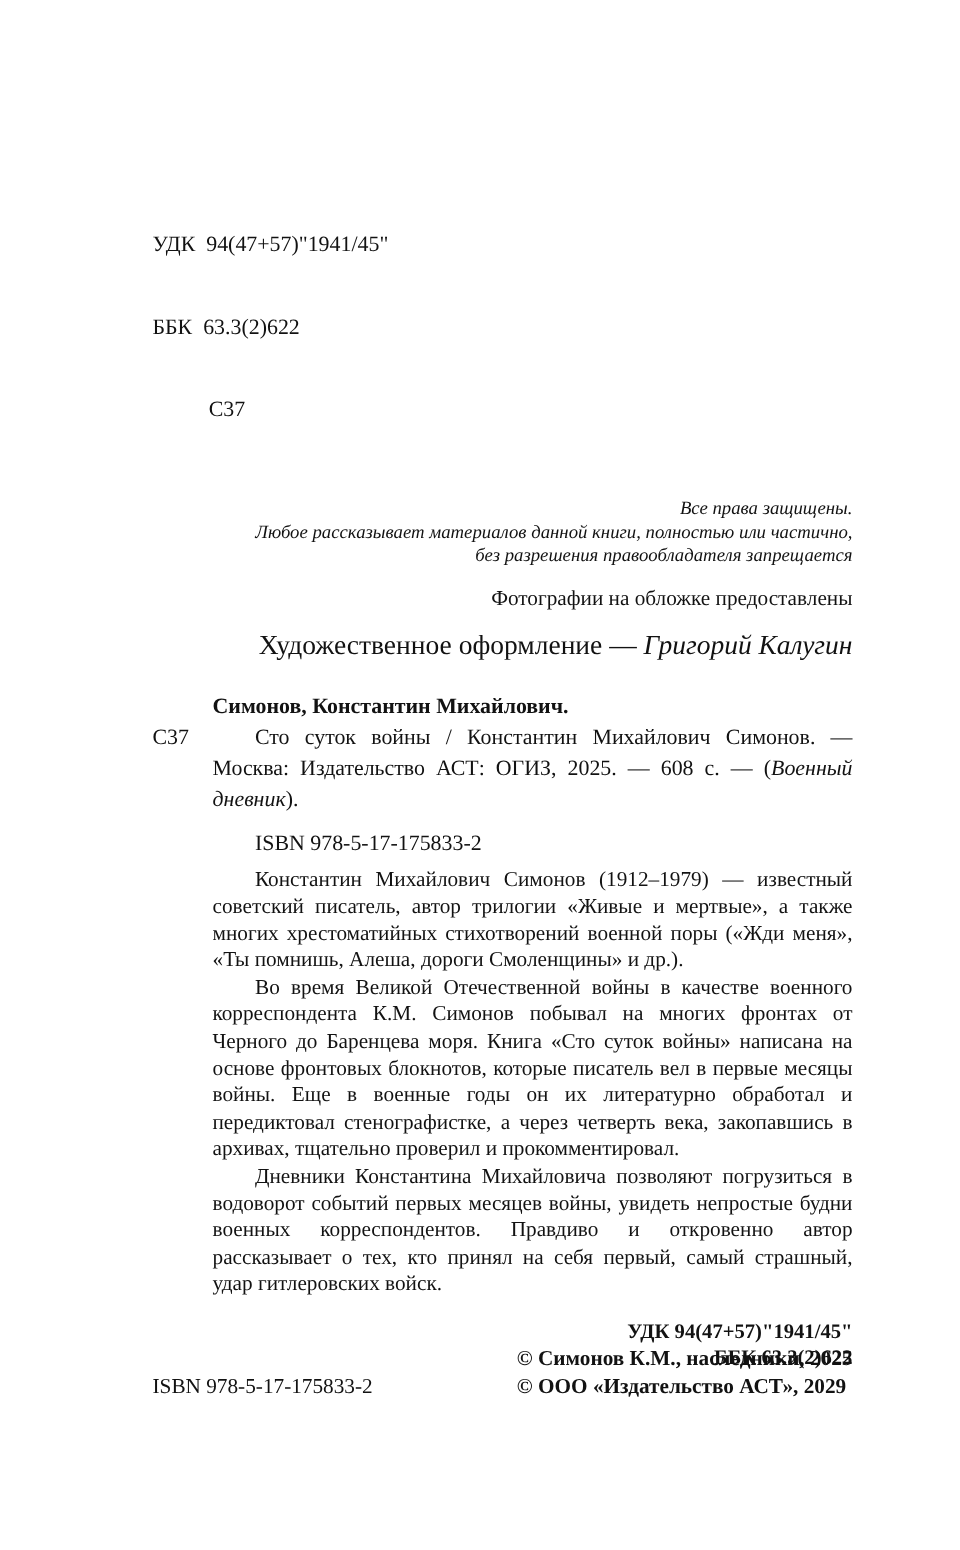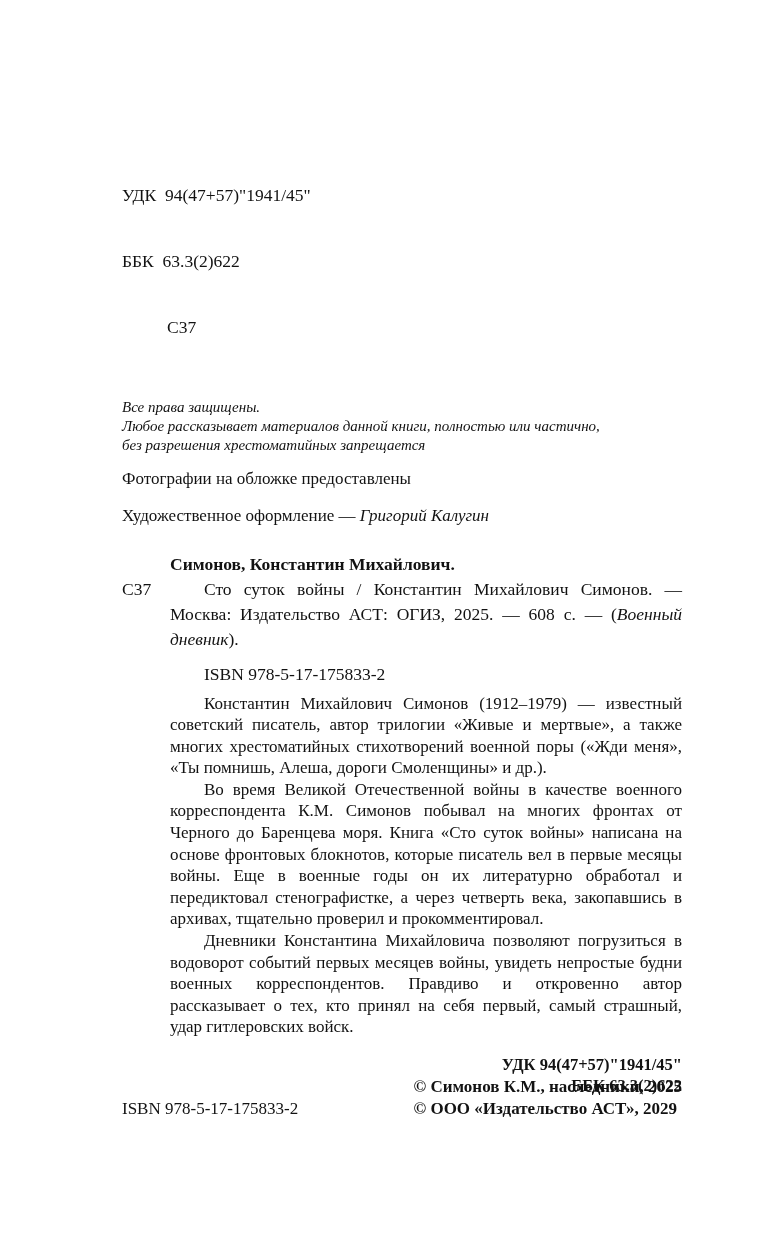--- a/index.html
+++ b/index.html
@@ -16,24 +16,24 @@
   }
   .content {
     position: absolute;
     left: 122px;
     top: 140px;
     width: 560px;
   }
   .codes-top { font-size: 17.5px; line-height: 22px; white-space: pre; }
   .codes-top .code-c { margin-left: 45px; }
 
-  .centered { text-align: left; }
+  .centered { text-align: right; }
   .rights { margin-top: 16px; font-style: italic; font-size: 15px; line-height: 19px; }
   .photo-credit { margin-top: 13px; font-size: 17px; line-height: 21.5px; }
-  .design-credit { margin-top: 15px; font-size: 17px; line-height: 22px; }
+  .design-credit { margin-top: 15px; font-size: 22px; line-height: 22px; }
   .design-credit .name { font-style: italic; }
 
   .main-col { width: 512px; margin-left: 48px; }
   .author-head { margin-top: 26px; font-weight: bold; font-size: 17.5px; line-height: 23px; }
   .catalog {
     position: relative;
     margin-top: 1px;
     font-size: 17.5px;
     line-height: 25px;
     text-align: justify;
@@ -82,21 +82,21 @@
 
     <div class="codes-top">
       <div>УДК  94(47+57)"1941/45"</div>
       <div>ББК  63.3(2)622</div>
       <div class="code-c">С37</div>
     </div>
 
     <div class="rights centered">
       <div>Все права защищены.</div>
       <div>Любое рассказывает материалов данной книги, полностью или частично,</div>
-      <div>без разрешения хрестоматийных запрещается</div>
+      <div>без разрешения правообладателя запрещается</div>
     </div>
 
     <div class="photo-credit centered">
       <div>Фотографии на обложке предоставлены</div>
     </div>
 
     <div class="design-credit centered">
       <span>Художественное оформление — </span><span class="name">Григорий Калугин</span>
     </div>
 

